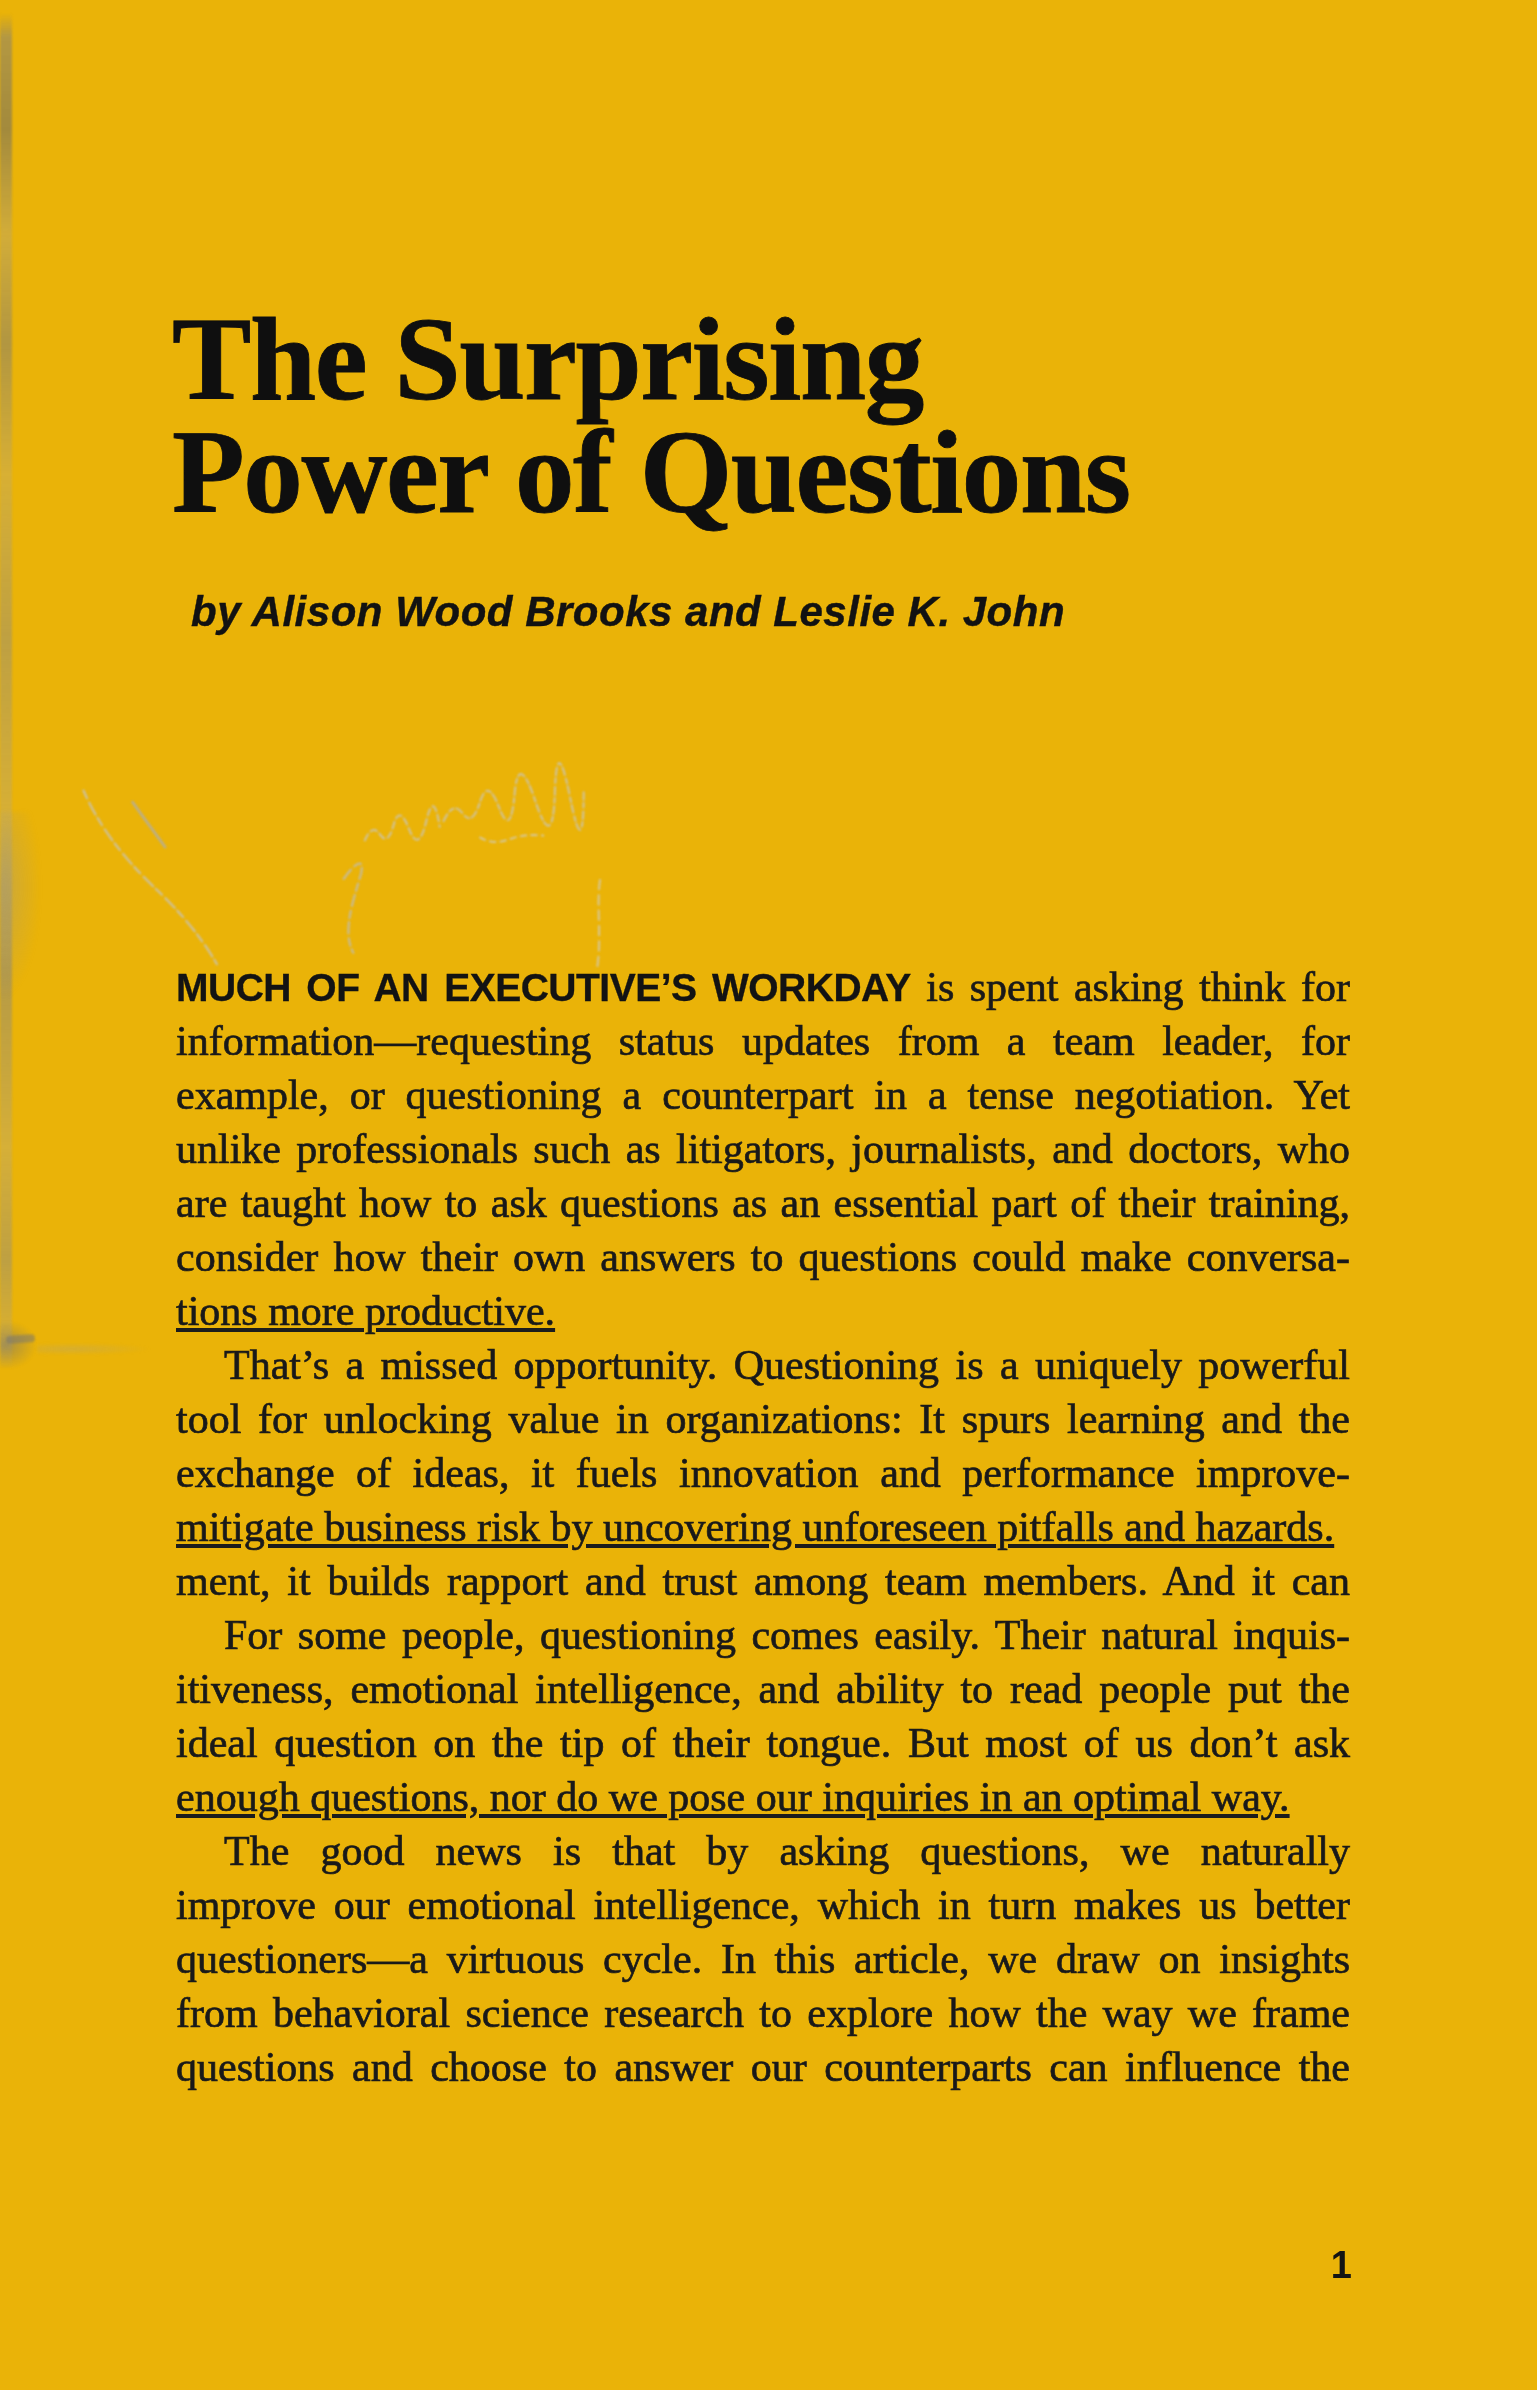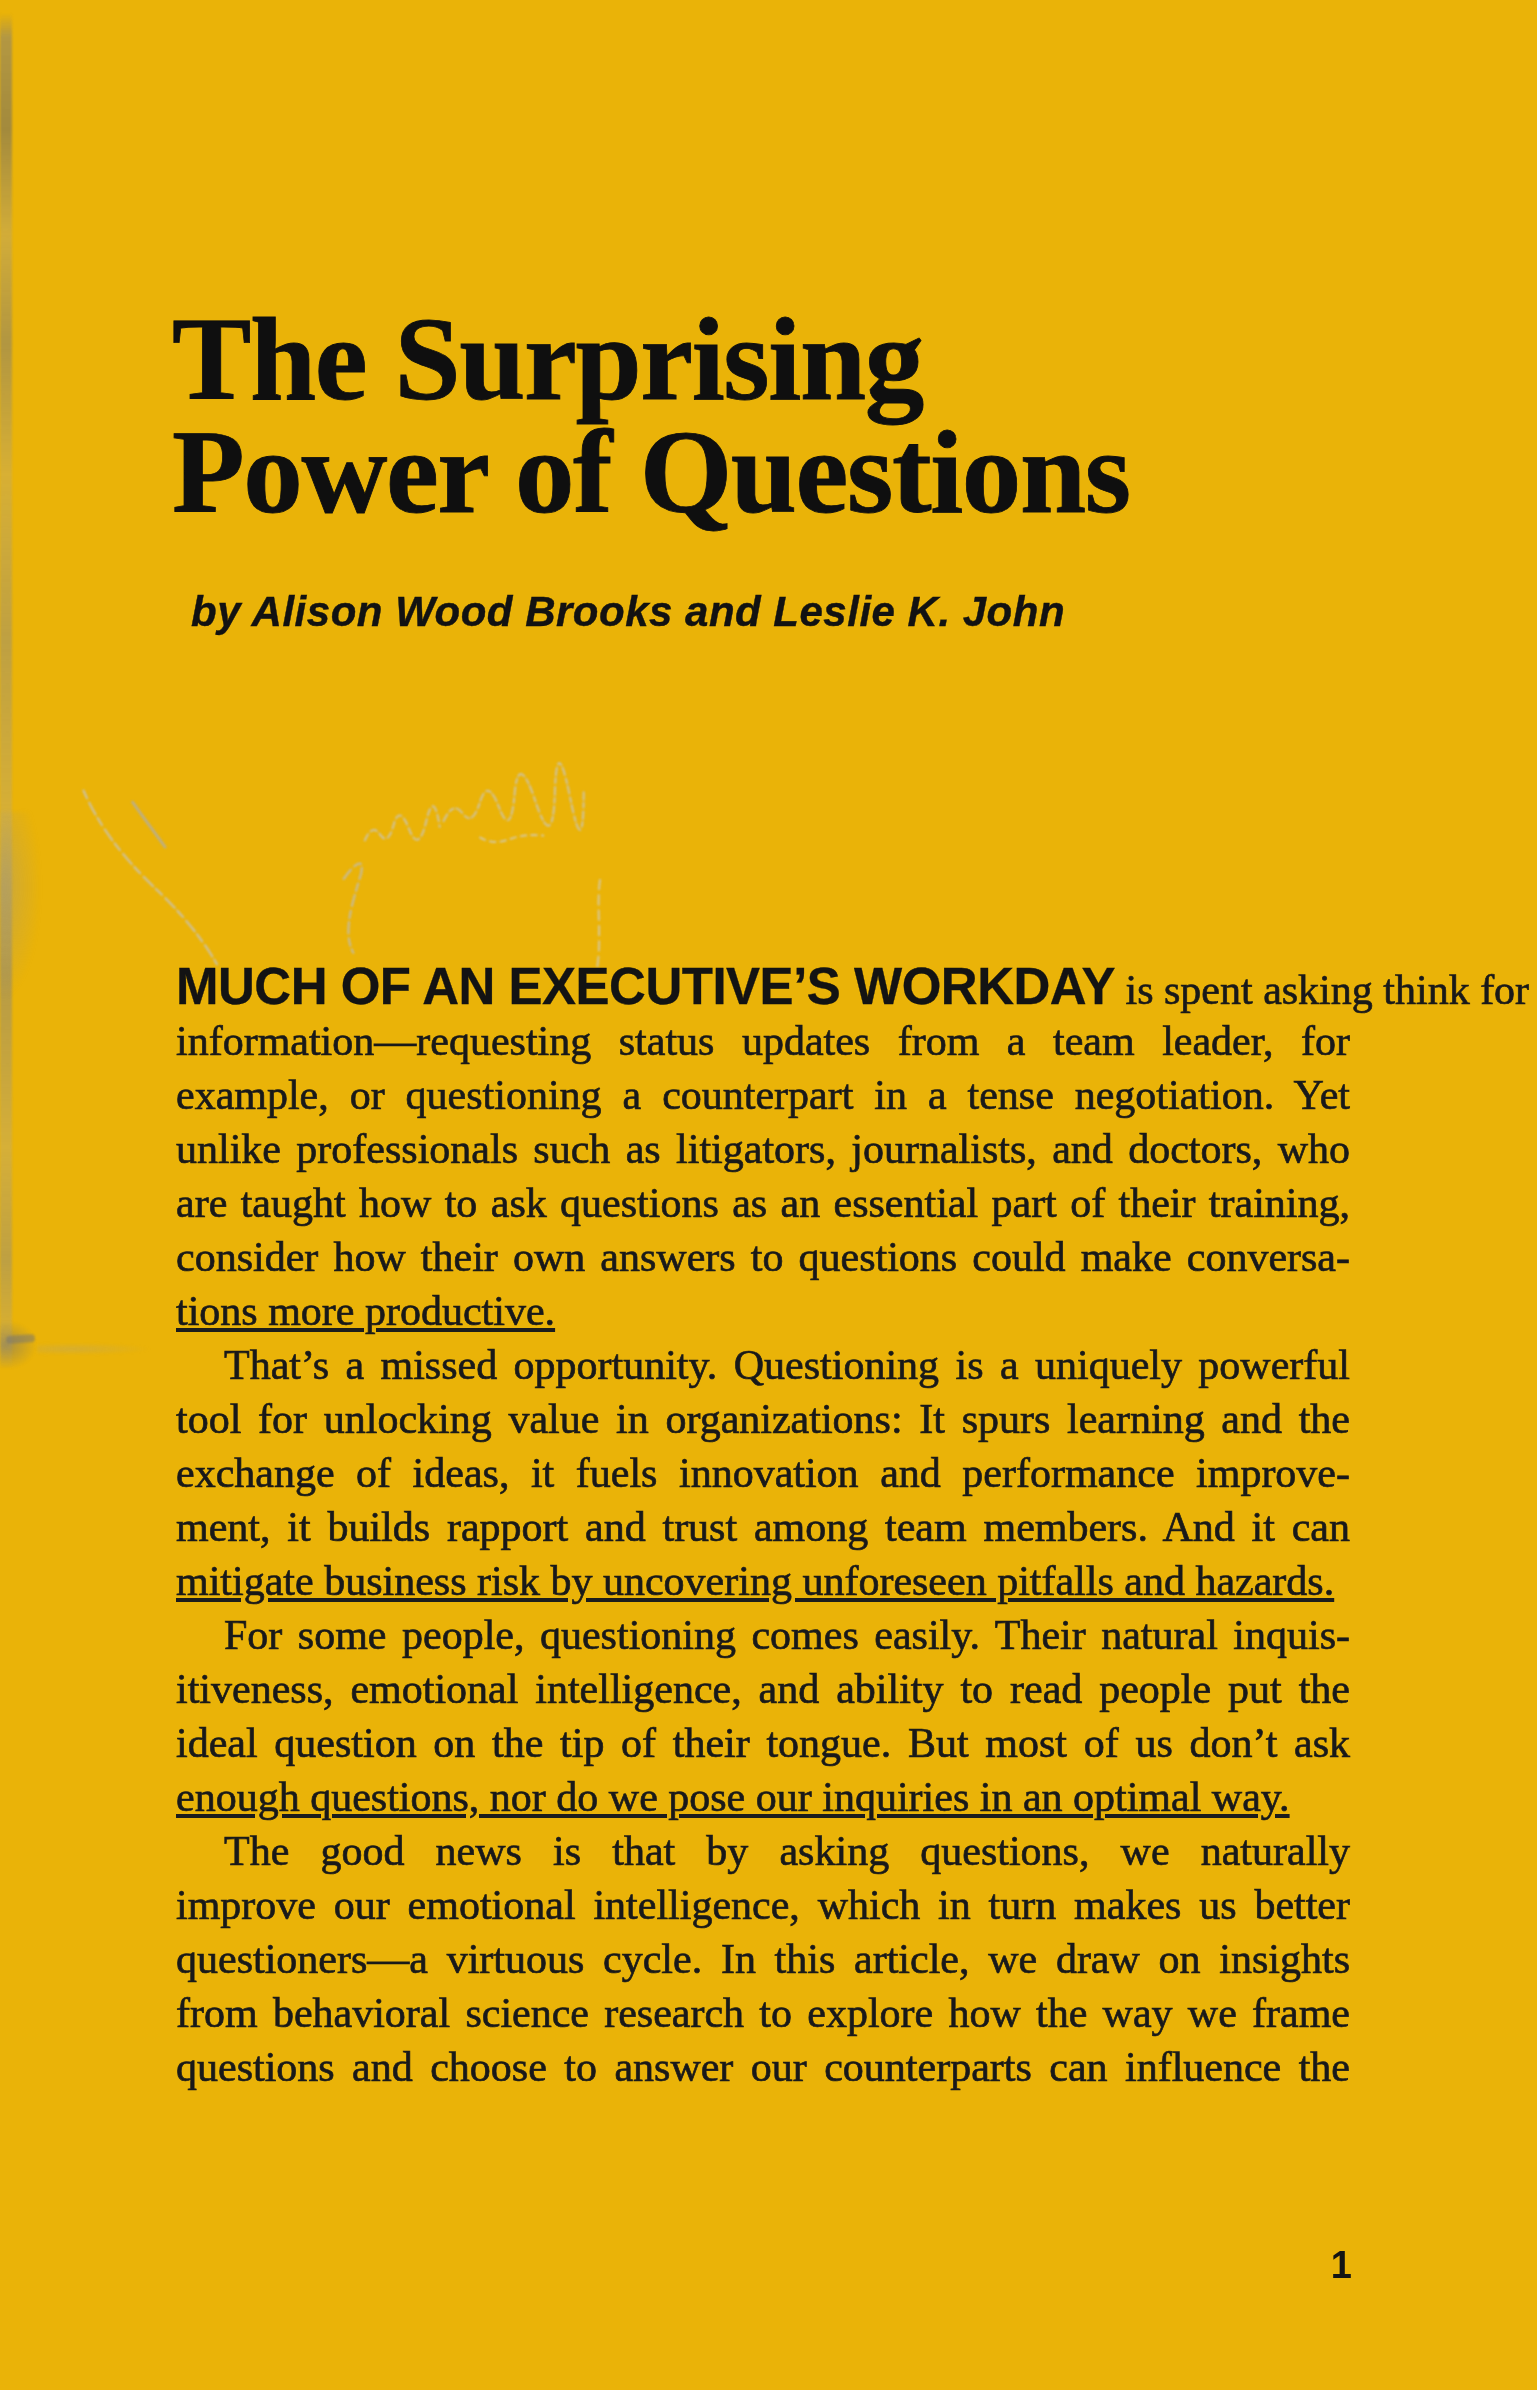--- a/index.html
+++ b/index.html
@@ -59,21 +59,21 @@
     line-height: 54px;
     text-align: justify;
     text-align-last: justify;
     white-space: nowrap;
   }
   .line.par-end { text-align-last: left; text-decoration: underline; }
   .line.indent { text-indent: 48px; }
   .lead-in {
     font-family: "Liberation Sans", sans-serif;
     font-weight: bold;
-    font-size: 51px;
+    font-size: 39px;
     letter-spacing: -0.5px;
     color: #131313;
     -webkit-text-stroke: 0.3px #131313;
   }
 
   
   .page-number {
     position: absolute;
     left: 1287px;
     top: 2242px;
@@ -181,22 +181,22 @@
       <div class="line"><span class="lead-in">MUCH OF AN EXECUTIVE’S WORKDAY</span><span> is spent asking think for</span></div>
       <div class="line">information—requesting status updates from a team leader, for</div>
       <div class="line">example, or questioning a counterpart in a tense negotiation. Yet</div>
       <div class="line">unlike professionals such as litigators, journalists, and doctors, who</div>
       <div class="line">are taught how to ask questions as an essential part of their training,</div>
       <div class="line">consider how their own answers to questions could make conversa-</div>
       <div class="line par-end">tions more productive.</div>
       <div class="line indent">That’s a missed opportunity. Questioning is a uniquely powerful</div>
       <div class="line">tool for unlocking value in organizations: It spurs learning and the</div>
       <div class="line">exchange of ideas, it fuels innovation and performance improve-</div>
+      <div class="line par-end">mitigate business risk by uncovering unforeseen pitfalls and hazards.</div>
       <div class="line">ment, it builds rapport and trust among team members. And it can</div>
-      <div class="line par-end">mitigate business risk by uncovering unforeseen pitfalls and hazards.</div>
       <div class="line indent">For some people, questioning comes easily. Their natural inquis-</div>
       <div class="line">itiveness, emotional intelligence, and ability to read people put the</div>
       <div class="line">ideal question on the tip of their tongue. But most of us don’t ask</div>
       <div class="line par-end">enough questions, nor do we pose our inquiries in an optimal way.</div>
       <div class="line indent">The good news is that by asking questions, we naturally</div>
       <div class="line">improve our emotional intelligence, which in turn makes us better</div>
       <div class="line">questioners—a virtuous cycle. In this article, we draw on insights</div>
       <div class="line">from behavioral science research to explore how the way we frame</div>
       <div class="line">questions and choose to answer our counterparts can influence the</div>
     </div>

